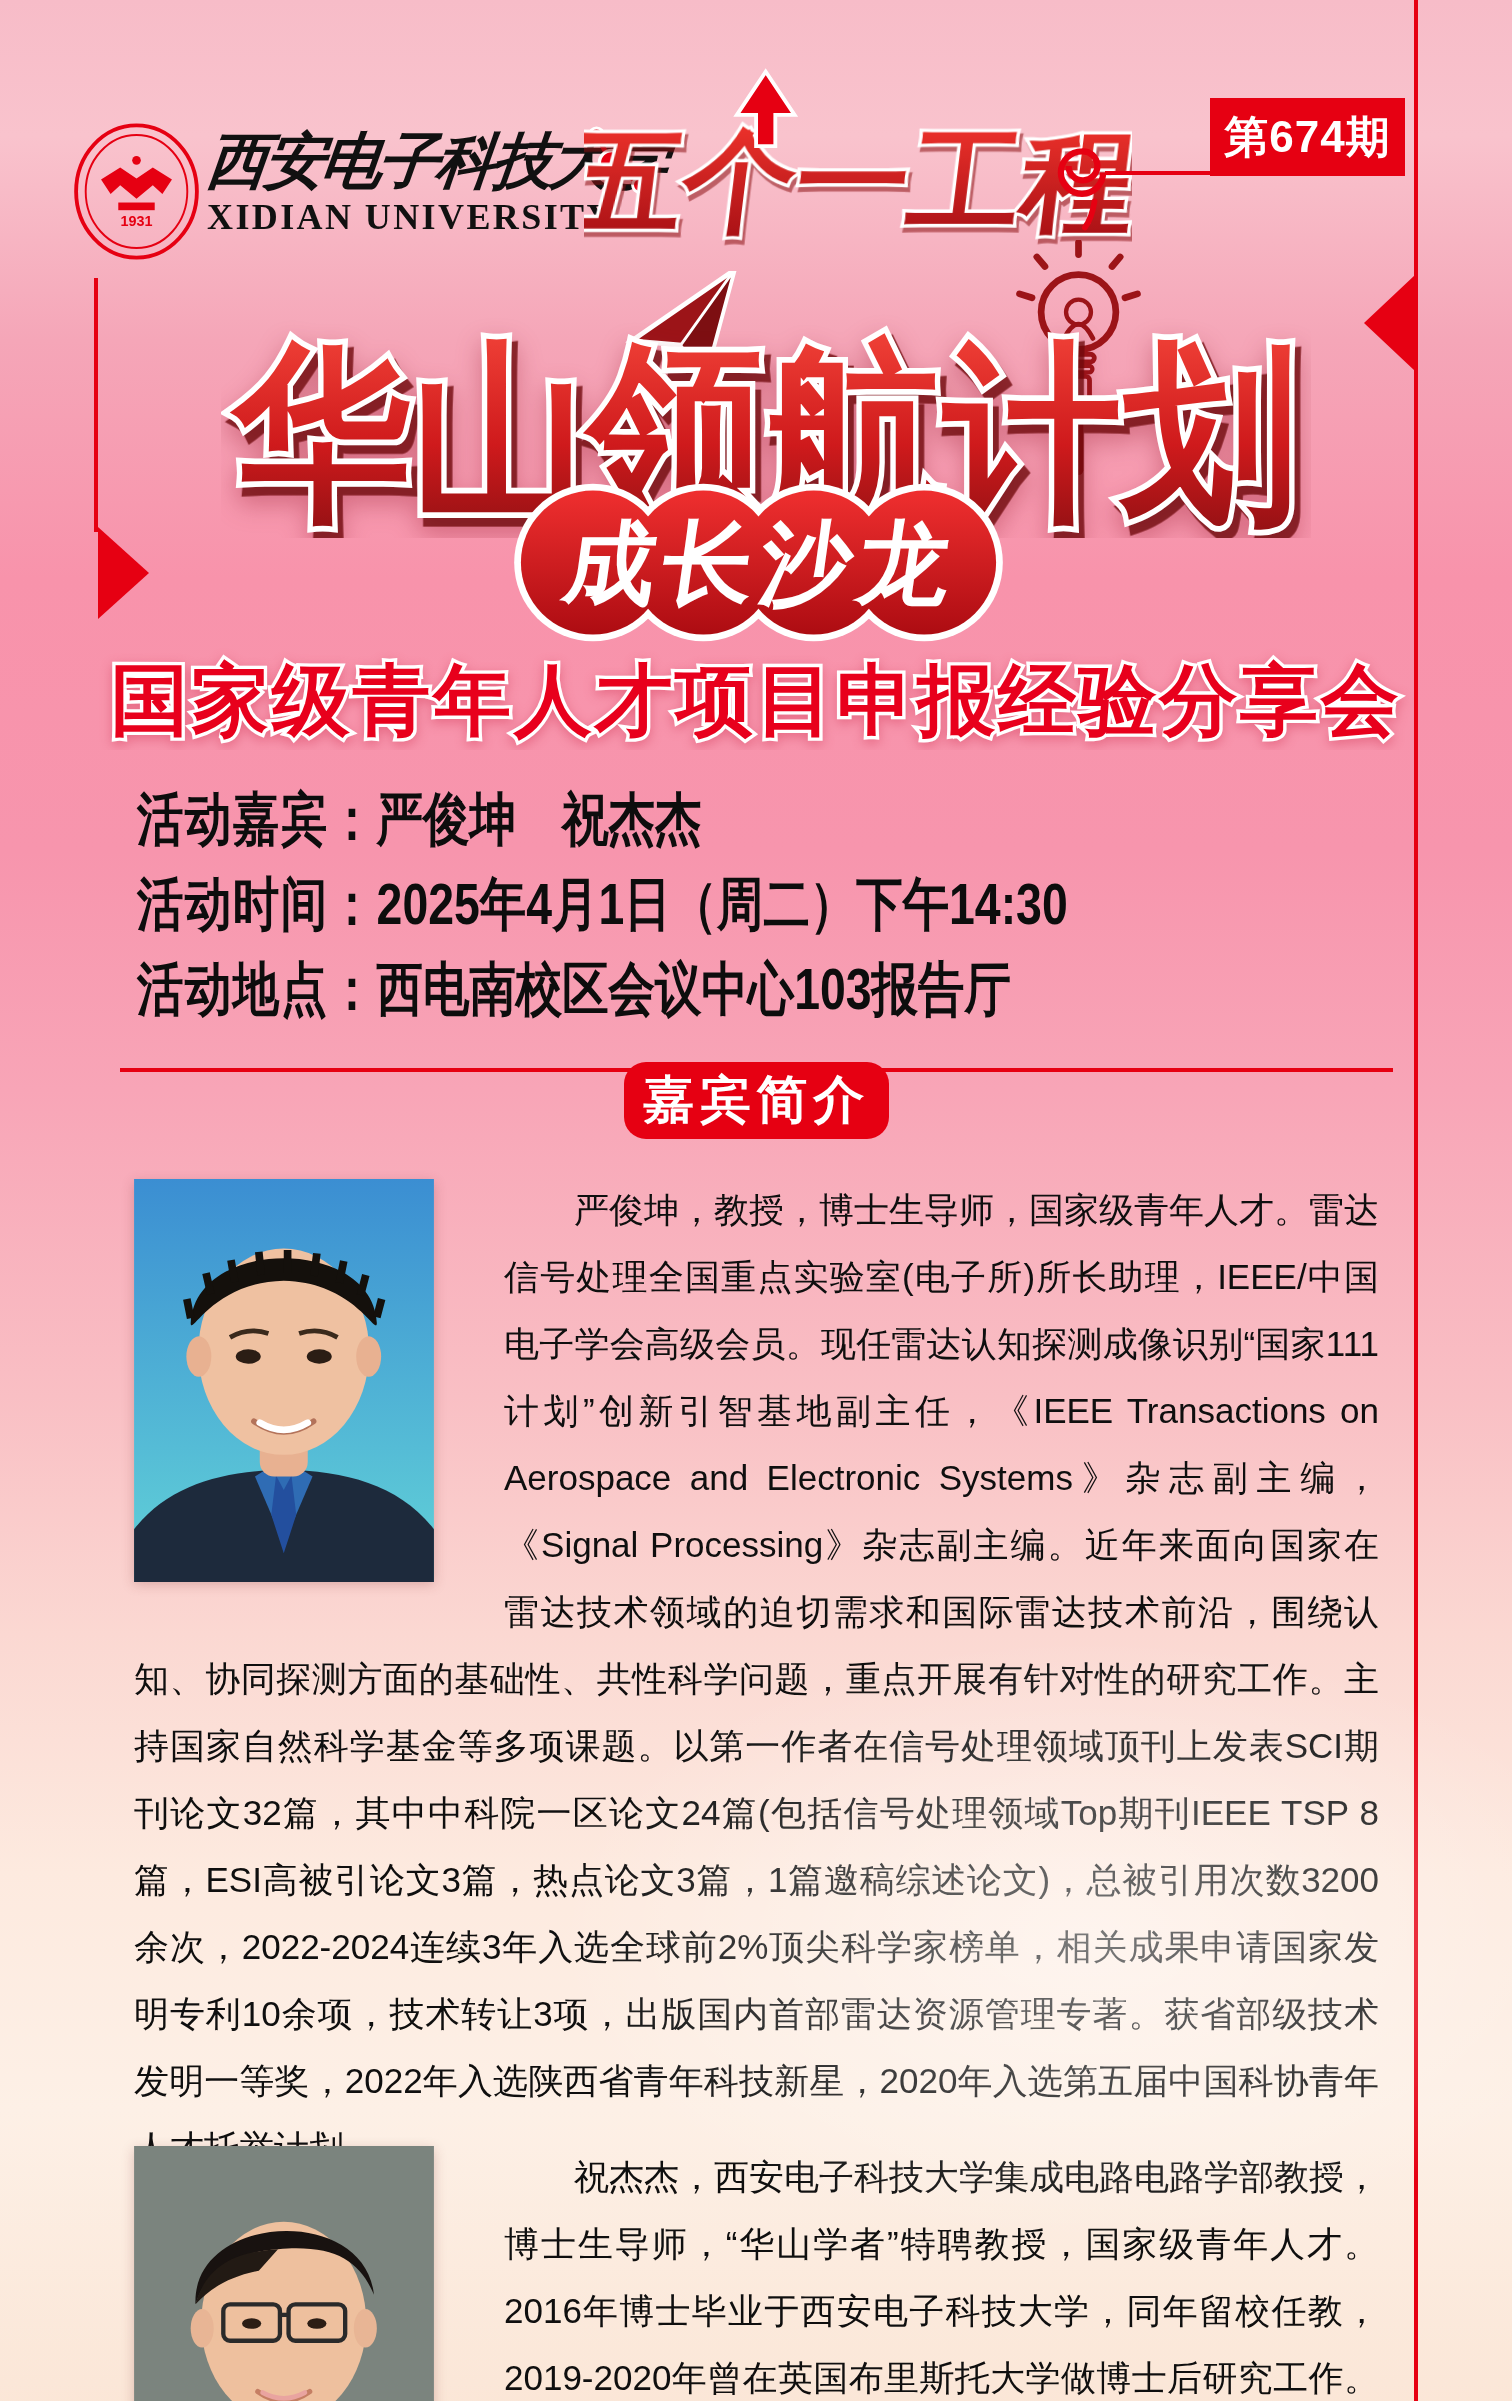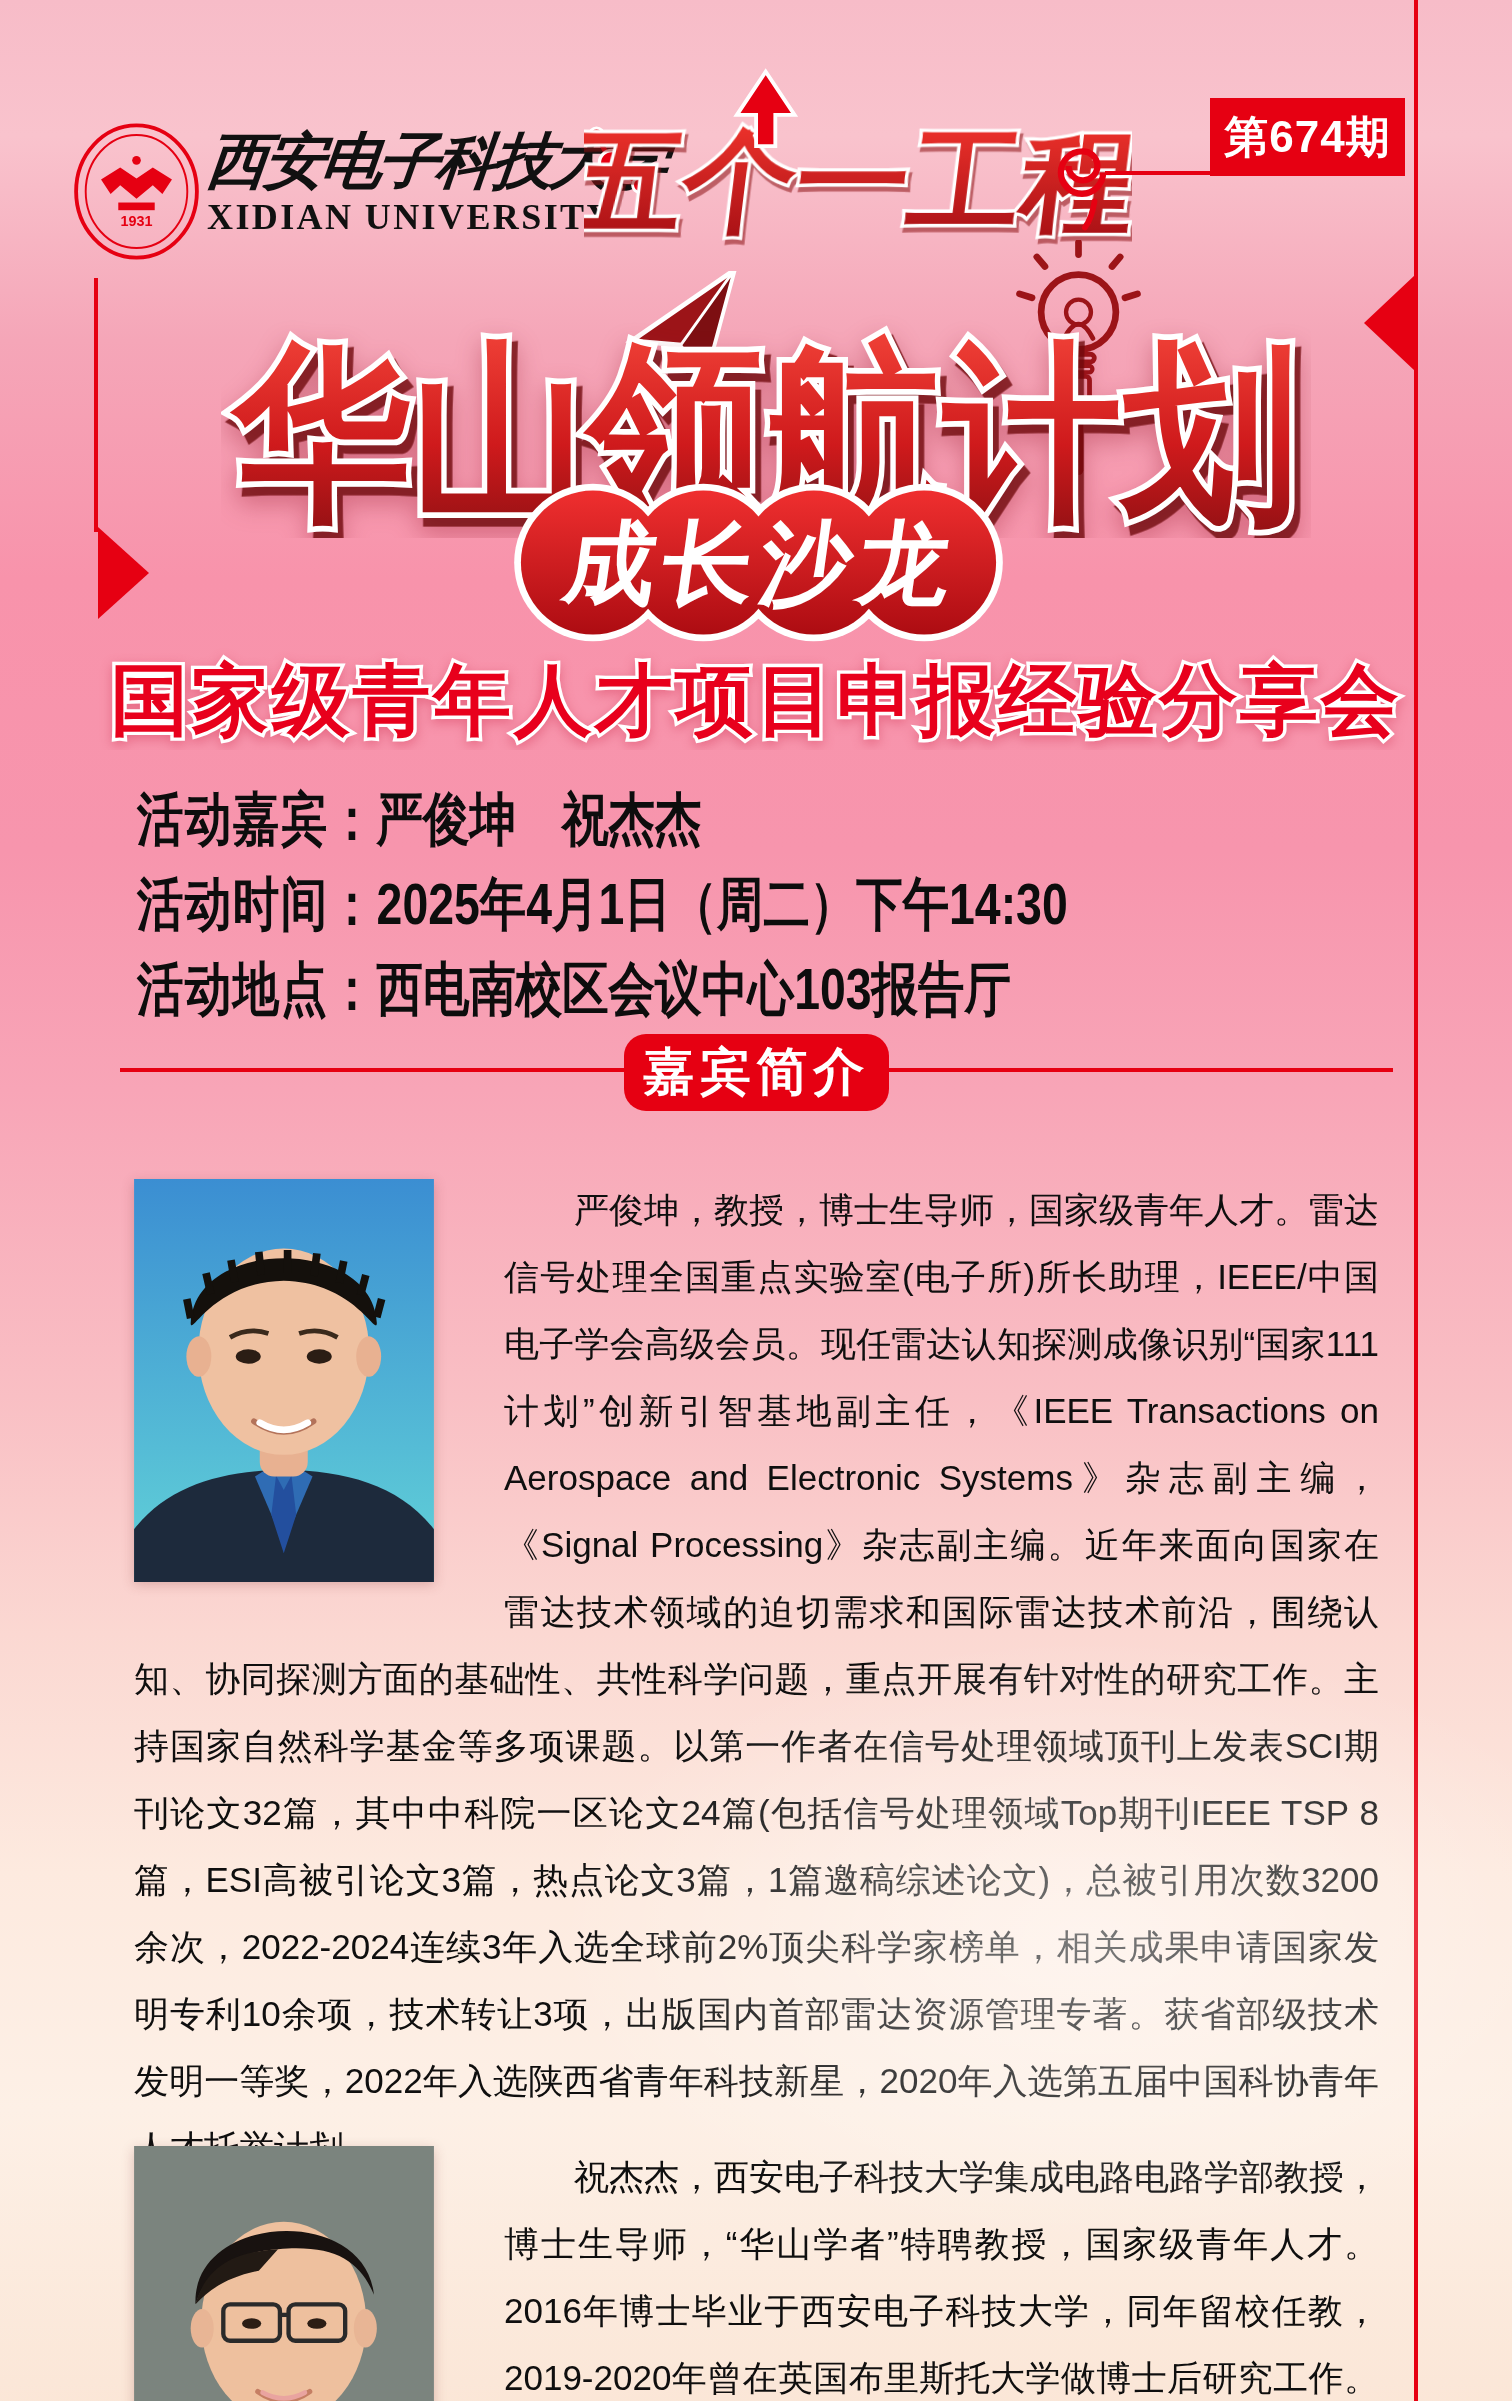--- a/index.html
+++ b/index.html
@@ -35,21 +35,21 @@
   .bulb-svg{left:1009px;top:240px;width:139px;height:240px;}
   .title-svg{left:221px;top:312px;width:1090px;height:226px;}
   .badge-svg{left:504px;top:480px;width:509px;height:168px;}
   .subtitle-svg{left:86px;top:644px;width:1340px;height:106px;}
   
   .details{left:137px;top:776px;width:1297px;color:#0d0d0d;font-weight:700;
     font-size:58px;line-height:85px;transform:scaleX(.8);transform-origin:left top;white-space:nowrap;}
   .details .lbl{letter-spacing:1.9px;}
   
   .sec-line{left:120px;top:1068px;width:1273px;height:4.3px;background:#e60012;}
-  .sec-badge{left:624px;top:1034px;width:265px;height:77px;background:#e60012;border-radius:22px;
+  .sec-badge{left:624px;top:1062px;width:265px;height:77px;background:#e60012;border-radius:22px;
     display:flex;align-items:center;justify-content:center;z-index:3;}
   .sec-badge span{color:#fff;font-weight:700;font-size:51px;letter-spacing:5.8px;}
   
   .bio{color:#0f0f0f;font-size:35px;line-height:67px;text-align:justify;font-weight:500;}
   .bio p{margin:0;text-indent:2em;}
   .bio1{left:134px;top:1176px;width:1245px;}
   .bio2{left:134px;top:2143px;width:1245px;}
   .photo{float:left;width:300px;height:403px;margin:2.9px 70px 14.4px 0;box-shadow:0 2.9px 11.5px rgba(120,40,40,.25);}
   .photo svg{display:block;width:300px;height:403px;}
   svg text{font-family:"Liberation Sans",sans-serif;}

